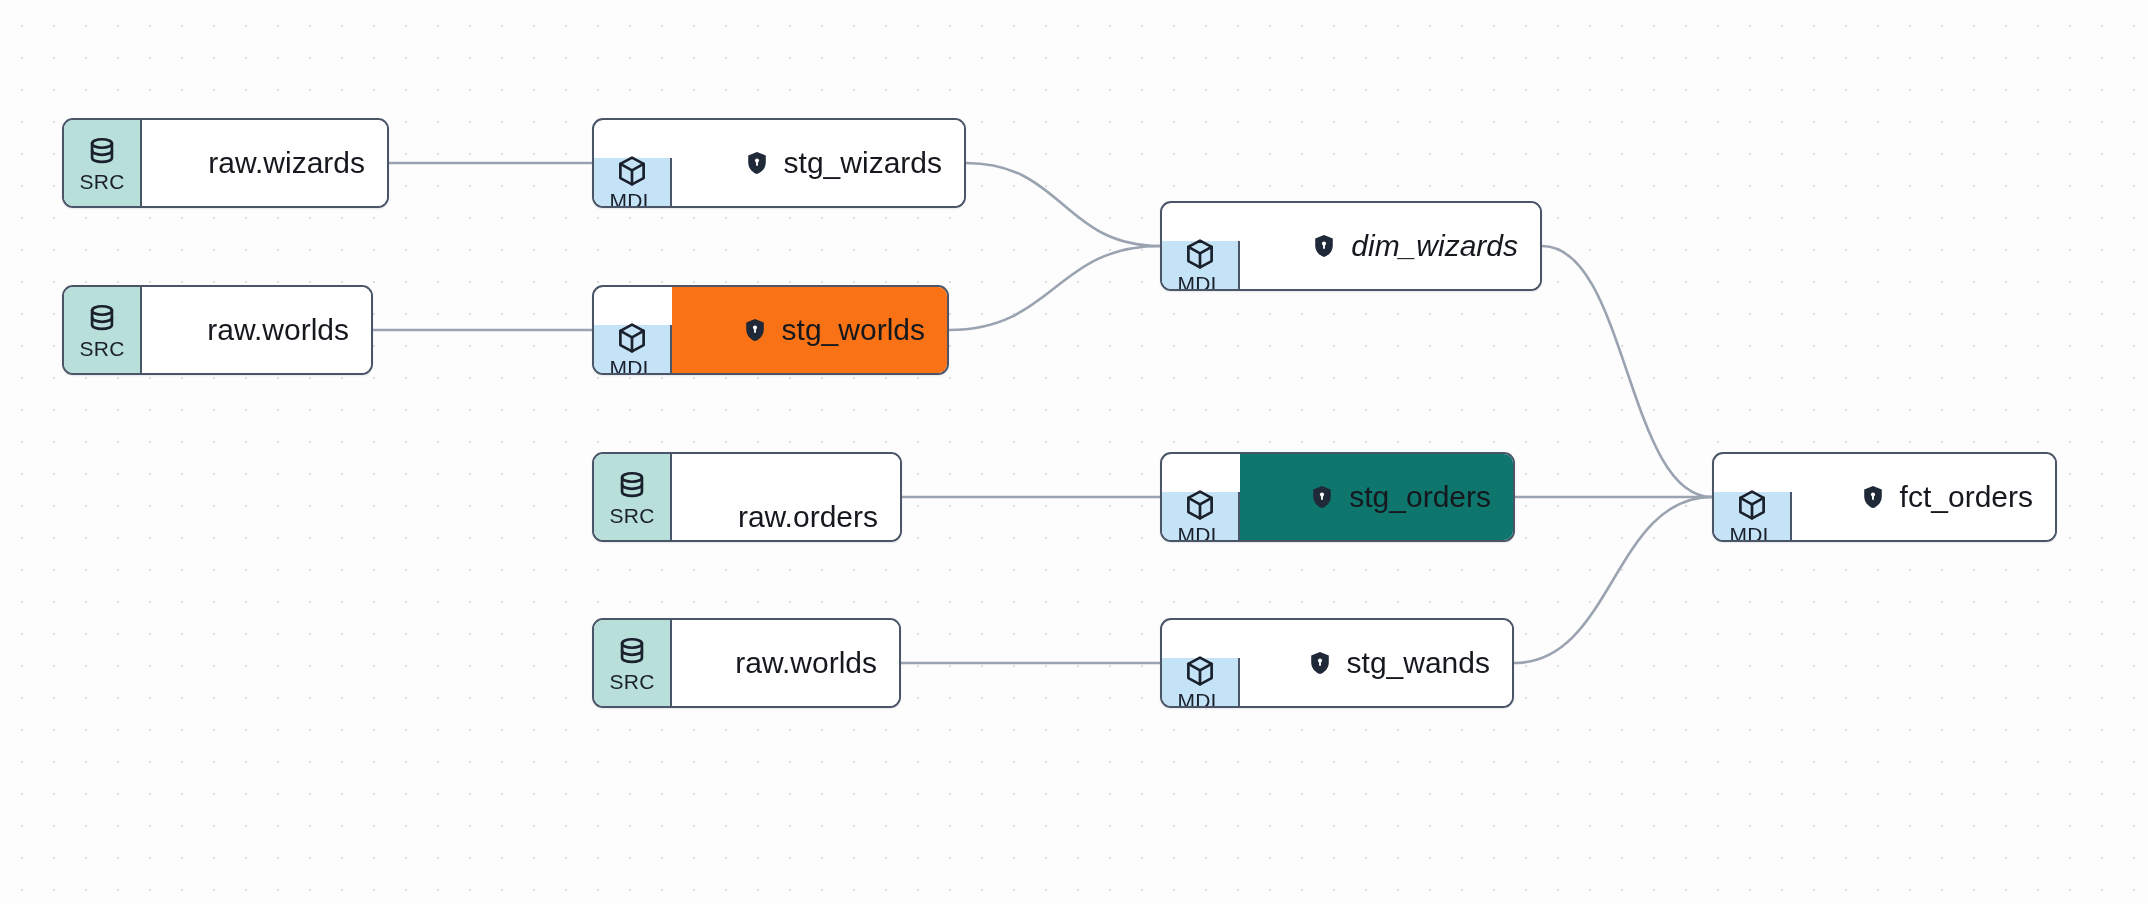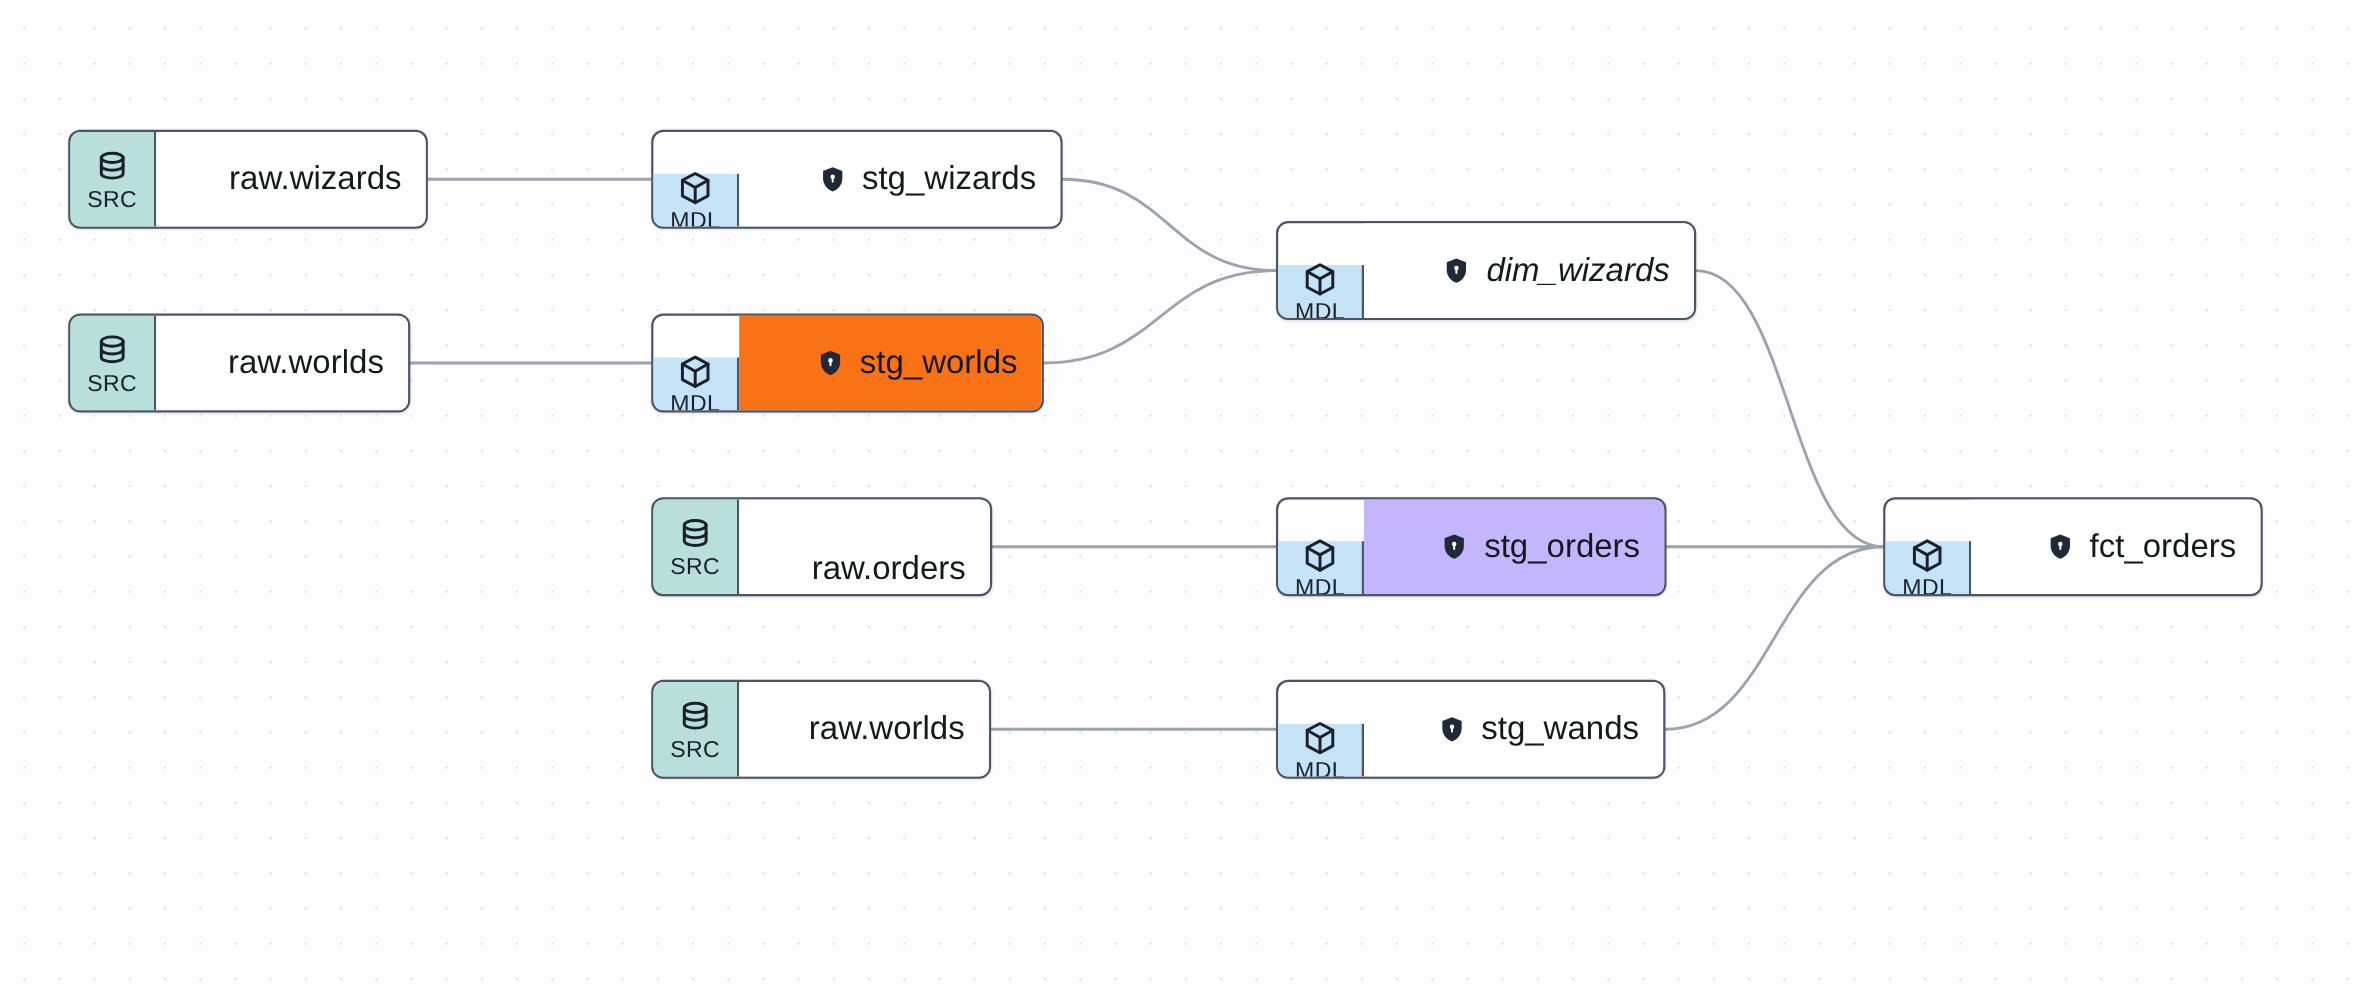--- a/index.html
+++ b/index.html
@@ -173,21 +173,21 @@
     </div>
     <div class="node" style="left: 1160px; top: 452px; width: 355px; height: 90px; border-color: rgb(74, 85, 104);">
       <div class="badge mdl" style="background: rgb(197, 227, 246); border-right-color: rgb(74, 85, 104);">
         <span class="glyph"><svg width="34" height="34" viewBox="0 0 24 24" fill="none" stroke="#1a202c" stroke-width="1.9" stroke-linecap="round" stroke-linejoin="round">
             <path d="M12 2.6 20.2 7v10L12 21.4 3.8 17V7z"></path>
             <path d="M3.8 7 12 11.6 20.2 7"></path>
             <path d="M12 11.6v9.8"></path>
           </svg></span>
         <span class="kind">MDL</span>
       </div>
-      <div class="body" style="background: #c4b5fd;">
+      <div class="body" style="background: #0f766e;">
         <span class="shield"><svg width="26" height="26" viewBox="0 0 24 24">
             <path fill="#1f2937" d="M12 1.8 3.9 5v6.2c0 5.2 3.4 9.4 8.1 11 4.7-1.6 8.1-5.8 8.1-11V5z"></path>
             <circle cx="12" cy="9.8" r="1.9" fill="#ffffff"></circle>
             <rect x="11.15" y="10.4" width="1.7" height="4.4" rx=".85" fill="#ffffff"></rect>
           </svg></span>
         <span class="label" style="color: rgb(21, 24, 29);">stg_orders</span>
       </div>
     </div>
     <div class="node" style="left: 1160px; top: 618px; width: 354px; height: 90px; border-color: rgb(74, 85, 104);">
       <div class="badge mdl" style="background: rgb(197, 227, 246); border-right-color: rgb(74, 85, 104);">

